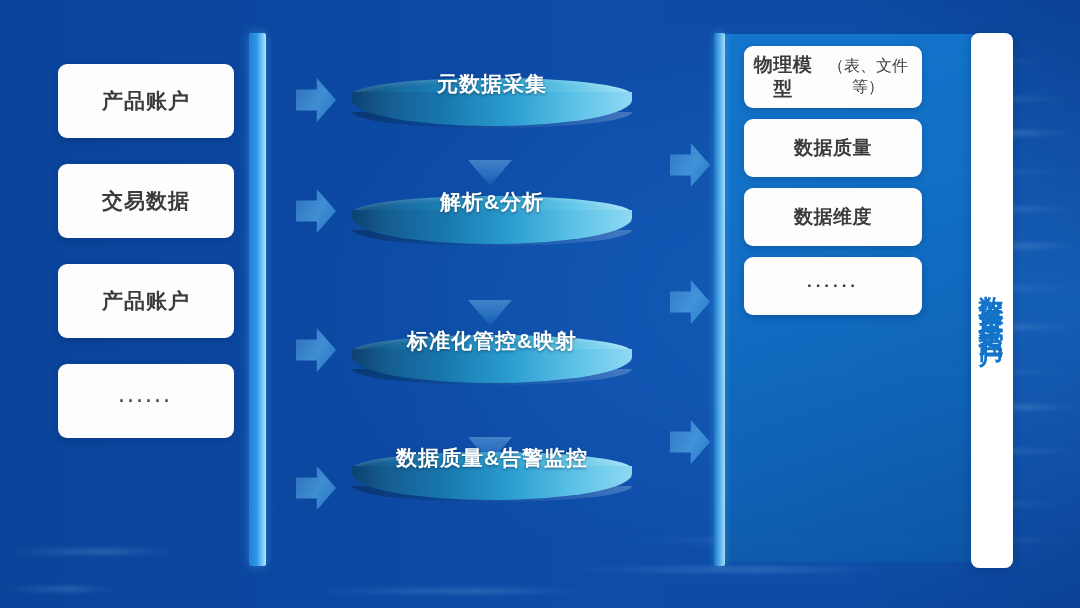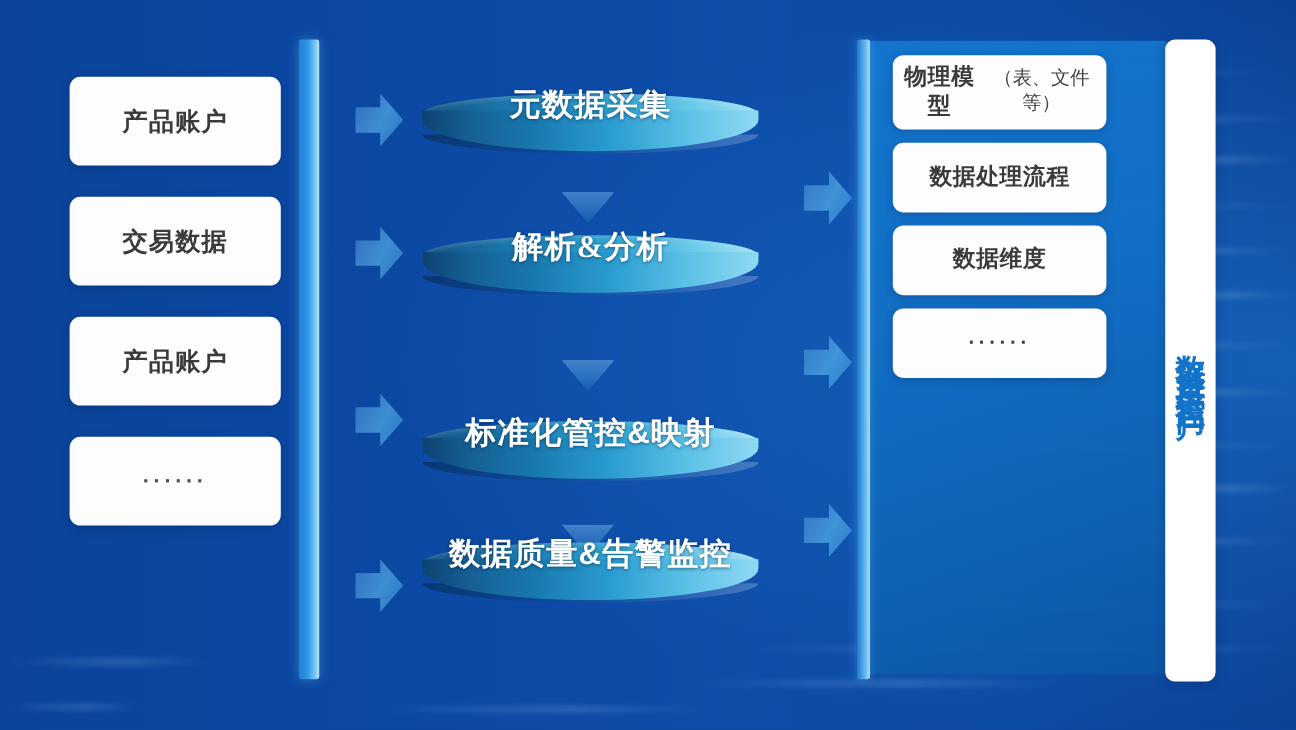--- a/index.html
+++ b/index.html
@@ -73,21 +73,21 @@
     background:linear-gradient(100deg,#0e4b7d 0%,#17699e 16%,#1d83b8 34%,#33a8d6 58%,#6ccbea 80%,#a6e2f6 100%);
     box-shadow:inset 0 2px 4px rgba(255,255,255,.18);
   }
   .cyl .shade{
     position:absolute;left:0;top:34px;width:280px;height:16px;
     background:linear-gradient(90deg,rgba(6,40,72,.55) 0%,rgba(10,60,100,.25) 35%,rgba(255,255,255,.10) 75%,rgba(255,255,255,.22) 100%);
     border-radius:0 0 140px 140px/0 0 16px 16px;
   }
   .cyl-label{
     position:absolute;left:0;top:-8px;width:280px;text-align:center;
-    color:#ffffff;font-size:26px;font-weight:700;letter-spacing:1px;
+    color:#ffffff;font-size:21px;font-weight:700;letter-spacing:1px;
     text-shadow:0 1px 3px rgba(2,30,60,.55);
     white-space:nowrap;
   }
 
   
   .arrow-r{position:absolute;width:40px;height:44px;}
   .arrow-r i{
     display:block;width:100%;height:100%;
     background:linear-gradient(120deg,rgba(130,200,245,.30) 0%,rgba(95,185,240,.62) 55%,rgba(60,160,225,.50) 100%);
     clip-path:polygon(0 26%,52% 26%,52% 0,100% 50%,52% 100%,52% 74%,0 74%);
@@ -173,33 +173,33 @@
       <div class="top"></div>
         <div class="shade"></div>
         <div class="side"></div>
     </div>
     <div class="cyl-label">元数据采集</div>
   </div>
   <div class="arrow-d" style="left:468px;top:160px;">
       <i></i>
     </div>
 
-  <div class="cyl-wrap" style="top:196px;font-family:Liberation Serif, serif;">
+  <div class="cyl-wrap" style="top:196px;">
     <div class="cyl">
       <div class="top"></div>
         <div class="shade"></div>
         <div class="side"></div>
     </div>
     <div class="cyl-label">解析&amp;分析</div>
   </div>
   <div class="arrow-d" style="left:468px;top:300px;">
       <i></i>
     </div>
 
-  <div class="cyl-wrap" style="top:335px;margin-top:16px;">
+  <div class="cyl-wrap" style="top:335px;">
     <div class="cyl">
       <div class="top"></div>
         <div class="shade"></div>
         <div class="side"></div>
     </div>
     <div class="cyl-label">标准化管控&amp;映射</div>
   </div>
   <div class="arrow-d" style="left:468px;top:437px;">
       <i></i>
     </div>
@@ -222,21 +222,21 @@
   <div class="arrow-r" style="left:670px;top:420px;">
       <i></i>
     </div>
 
   <div class="col-right">
     <div class="card">
       <span class="r-main">物理模型</span>
       <span class="r-sub">（表、文件等）</span>
     </div>
     <div class="card">
-      <span class="r-main">数据处理流程</span>
+      <span class="r-main">数据质量</span>
     </div>
     <div class="card">
       <span class="r-main">数据维度</span>
     </div>
     <div class="card dots">
       <span class="r-main">······</span>
     </div>
   </div>
 
   <div class="portal">

